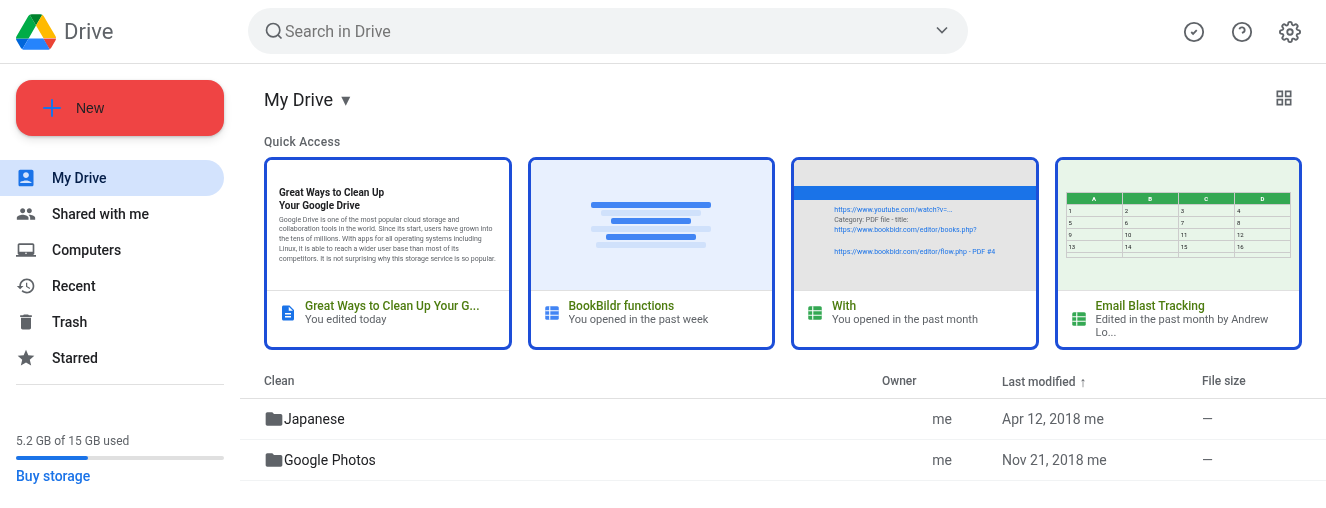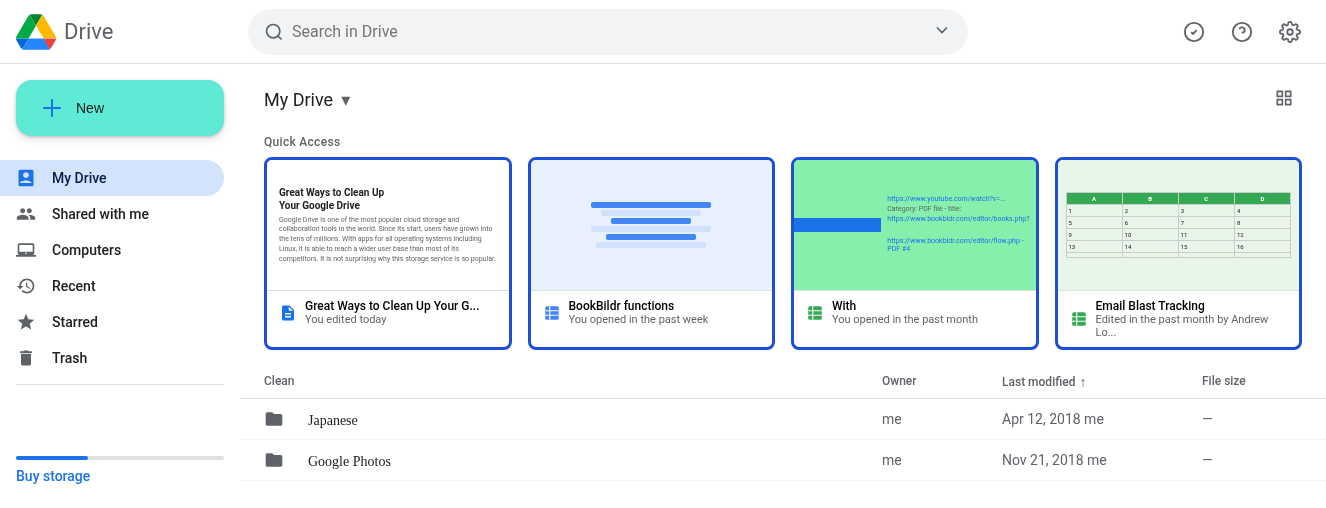--- a/index.html
+++ b/index.html
@@ -1,29 +1,29 @@
 <!DOCTYPE html>
 <html><head>
   <meta charset="utf-8">
   <style>
     * { box-sizing: border-box; margin: 0; padding: 0; }
     body { font-family: 'Roboto', Arial, sans-serif; background: #fff; color: #202124; font-size: 14px; display: flex; flex-direction: column; height: 508px; overflow: hidden; }
 
     
     .header {
-      display: flex; align-items: center; padding: 8px 16px; height: 64px;
+      display: flex; padding: 8px 16px; height: 64px;
       border-bottom: 1px solid #e0e0e0; gap: 12px; flex-shrink: 0;
     }
     .logo { display: flex; align-items: center; gap: 8px; width: 220px; flex-shrink: 0; }
     .logo-icon { width: 40px; height: 40px; }
     .logo-text { font-size: 22px; color: #5f6368; font-weight: 400; }
 
     .search-bar {
       flex: 1; max-width: 720px; background: #f1f3f4; border-radius: 24px;
-      display: flex; align-items: center; padding: 0 16px; height: 46px; gap: 8px;
+      display: flex; align-items: center; padding: 0 16px; height: 46px; gap: 1px;
     }
     .search-bar input {
       border: none; background: transparent; outline: none; font-size: 16px;
       color: #202124; flex: 1; font-family: inherit;
     }
     .search-icon-svg { color: #5f6368; flex-shrink: 0; }
     .search-dropdown { color: #5f6368; margin-left: auto; cursor: pointer; }
 
     .header-actions { display: flex; align-items: center; gap: 8px; margin-left: auto; }
     .header-icon-btn {
@@ -36,21 +36,21 @@
     .body { display: flex; flex: 1; overflow: hidden; }
 
     
     .sidebar {
       width: 240px; flex-shrink: 0; padding: 8px 0; overflow-y: auto;
       display: flex; flex-direction: column;
     }
     .new-btn {
       display: flex; align-items: center; gap: 12px;
       margin: 8px 16px 16px; padding: 16px 24px;
-      background: #5eead4; border-radius: 16px; cursor: pointer;
+      background: #ef4444; border-radius: 16px; cursor: pointer;
       box-shadow: 0 1px 3px rgba(0,0,0,0.2), 0 4px 8px rgba(0,0,0,0.1);
       border: none; font-size: 14px; font-weight: 500; color: #202124;
       width: calc(100% - 32px);
     }
     .new-btn .plus-icon {
       width: 24px; height: 24px; position: relative; flex-shrink: 0;
     }
     .new-btn .plus-icon::before,
     .new-btn .plus-icon::after {
       content: ''; position: absolute; background: #1a73e8; border-radius: 2px;
@@ -104,41 +104,41 @@
       height: 130px; background: #f8f9fa; overflow: hidden; display: flex;
       align-items: center; justify-content: center; position: relative;
     }
     .quick-card-preview.doc-preview { background: #fff; padding: 12px; align-items: flex-start; flex-direction: column; }
     .doc-preview-title { font-size: 10px; font-weight: 700; color: #202124; margin-bottom: 4px; line-height: 1.3; }
     .doc-preview-text { font-size: 7px; color: #5f6368; line-height: 1.4; }
 
     .quick-card-info { padding: 8px 12px; display: flex; align-items: center; gap: 8px; border-top: 1px solid #e0e0e0; }
     .file-icon { width: 18px; height: 18px; flex-shrink: 0; }
     .card-file-info { flex: 1; overflow: hidden; }
-    .card-file-name { font-size: 12px; font-weight: 500; color: #000000; white-space: nowrap; overflow: hidden; text-overflow: ellipsis; }
+    .card-file-name { font-size: 12px; font-weight: 500; color: #4d7c0f; white-space: nowrap; overflow: hidden; text-overflow: ellipsis; }
     .card-file-date { font-size: 11px; color: #5f6368; }
 
     
     .file-list { flex: 1; }
     .file-list-header {
       display: grid; grid-template-columns: 1fr 120px 200px 100px;
       padding: 8px 24px; border-bottom: 1px solid #e0e0e0;
       font-size: 12px; color: #5f6368; font-weight: 500;
     }
     .file-list-header .col-modified { display: flex; align-items: center; gap: 4px; }
     .sort-arrow { font-size: 14px; color: #5f6368; }
 
     .file-row {
       display: grid; grid-template-columns: 1fr 120px 200px 100px;
       padding: 10px 24px; border-bottom: 1px solid #f1f3f4;
       align-items: center; cursor: pointer;
     }
-    .file-row-name { display: flex; align-items: flex-end; gap: 24px; font-size: 14px; font-family: Liberation Serif, serif; }
+    .file-row-name { display: flex; align-items: center; gap: 0; font-size: 14px; }
     .folder-icon { width: 20px; height: 20px; color: #5f6368; flex-shrink: 0; }
-    .file-row-owner { font-size: 14px; color: #5f6368; }
+    .file-row-owner { font-size: 14px; color: #5f6368; text-align: center; }
     .file-row-modified { font-size: 14px; color: #5f6368; }
     .file-row-size { font-size: 14px; color: #5f6368; }
   </style>
 </head>
 <body>
 
 <div class="header">
   <div class="logo">
 
     <svg class="logo-icon" viewBox="0 0 87.3 78" xmlns="http://www.w3.org/2000/svg">
@@ -229,40 +229,41 @@
           <svg width="20" height="20" viewBox="0 0 24 24" fill="currentColor">
               <path d="M13 3c-4.97 0-9 4.03-9 9H1l3.89 3.89.07.14L9 12H6c0-3.87 3.13-7 7-7s7 3.13 7 7-3.13 7-7 7c-1.93 0-3.68-.79-4.94-2.06l-1.42 1.42C8.27 19.99 10.51 21 13 21c4.97 0 9-4.03 9-9s-4.03-9-9-9zm-1 5v5l4.28 2.54.72-1.21-3.5-2.08V8H12z"></path>
             </svg>
         </span>
         <span>Recent</span>
       </div>
 
       <div class="sidebar-item">
         <span class="item-icon">
           <svg width="20" height="20" viewBox="0 0 24 24" fill="currentColor">
+              <path d="M6 19c0 1.1.9 2 2 2h8c1.1 0 2-.9 2-2V7H6v12zM19 4h-3.5l-1-1h-5l-1 1H5v2h14V4z"></path>
+            </svg>
+        </span>
+        <span>Trash</span>
+      </div>
+
+      <div class="sidebar-item">
+        <span class="item-icon">
+          <svg width="20" height="20" viewBox="0 0 24 24" fill="currentColor">
               <path d="M12 17.27L18.18 21l-1.64-7.03L22 9.24l-7.19-.61L12 2 9.19 8.63 2 9.24l5.46 4.73L5.82 21z"></path>
             </svg>
         </span>
         <span>Starred</span>
       </div>
-
-      <div class="sidebar-item">
-        <span class="item-icon">
-          <svg width="20" height="20" viewBox="0 0 24 24" fill="currentColor">
-              <path d="M6 19c0 1.1.9 2 2 2h8c1.1 0 2-.9 2-2V7H6v12zM19 4h-3.5l-1-1h-5l-1 1H5v2h14V4z"></path>
-            </svg>
-        </span>
-        <span>Trash</span>
-      </div>
     </div>
 
     <div class="sidebar-divider"></div>
 
 
     <div class="storage-section">
+      <div class="storage-label">5.2 GB of 15 GB used</div>
       <div class="storage-bar">
         <div class="storage-fill"></div>
       </div>
       <span class="buy-storage">Buy storage</span>
     </div>
   </div>
 
   <div class="main">
     <div class="main-header">
       <div class="drive-title">
@@ -315,21 +316,21 @@
               <line x1="9" y1="3" x2="9" y2="21" stroke="white" stroke-width="1.5"></line>
             </svg>
           <div class="card-file-info">
             <div class="card-file-name">BookBildr functions</div>
             <div class="card-file-date">You opened in the past week</div>
           </div>
         </div>
       </div>
 
       <div class="quick-card">
-        <div class="quick-card-preview" style="background:#86efac; padding:0; overflow:hidden;">
+        <div class="quick-card-preview" style="background:#e5e5e5; padding:0; overflow:hidden;flex-direction:column;">
           <div style="background:#1a73e8; height:14px; width:100%;"></div>
           <div style="padding:6px;">
             <div style="font-size:7px; color:#1a73e8; margin-bottom:2px;">https://www.youtube.com/watch?v=...</div>
             <div style="font-size:7px; color:#5f6368; margin-bottom:2px;">Category: PDF file - title:</div>
             <div style="font-size:7px; color:#1a73e8; margin-bottom:14px;">https://www.bookbidr.com/editor/books.php?</div>
             <div style="font-size:7px; color:#1a73e8; margin-bottom:2px;">https://www.bookbidr.com/editor/flow.php - PDF #4</div>
           </div>
         </div>
         <div class="quick-card-info">
           <svg class="file-icon" viewBox="0 0 24 24">

